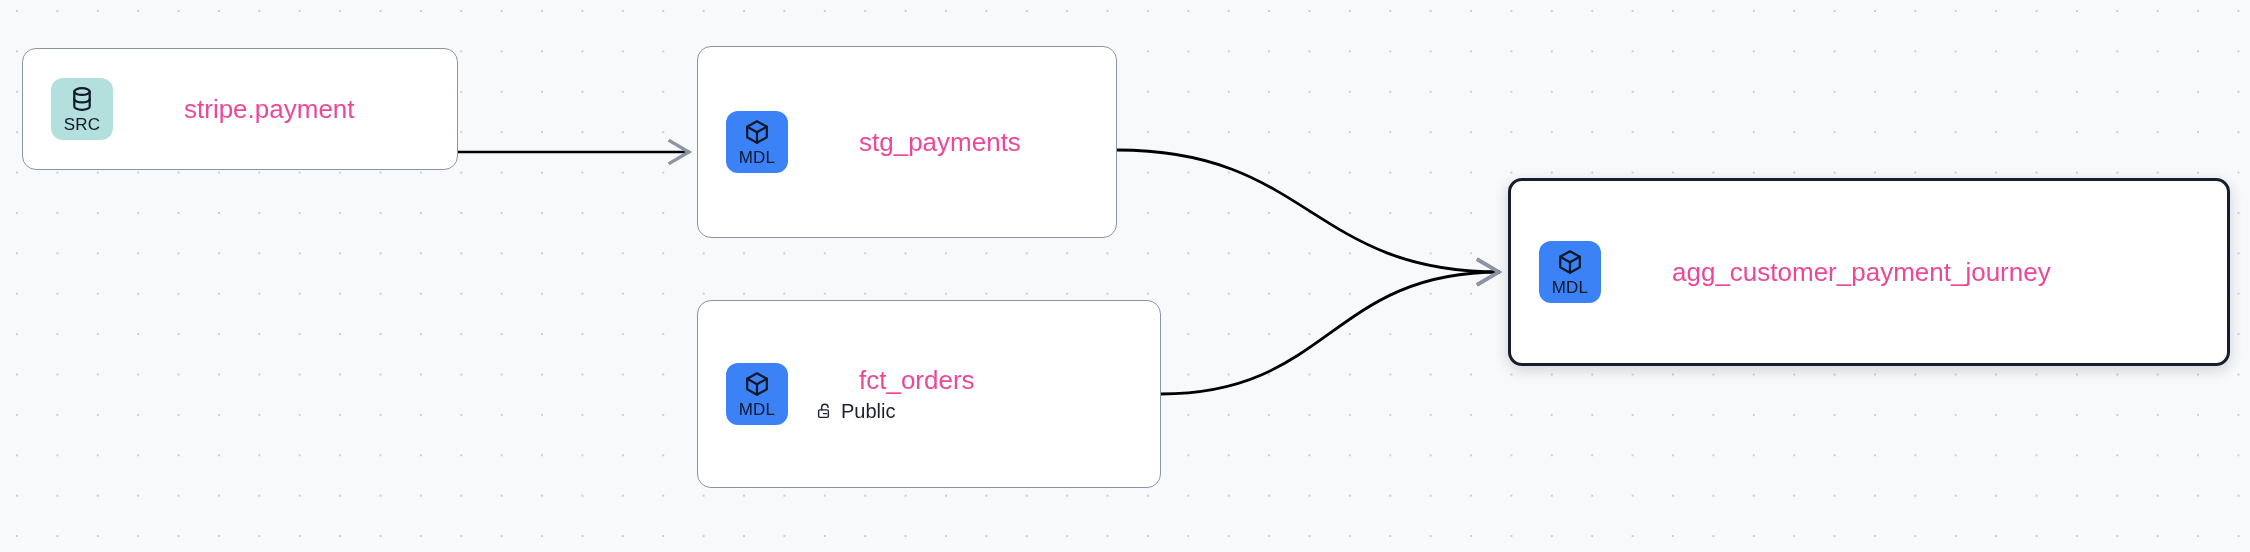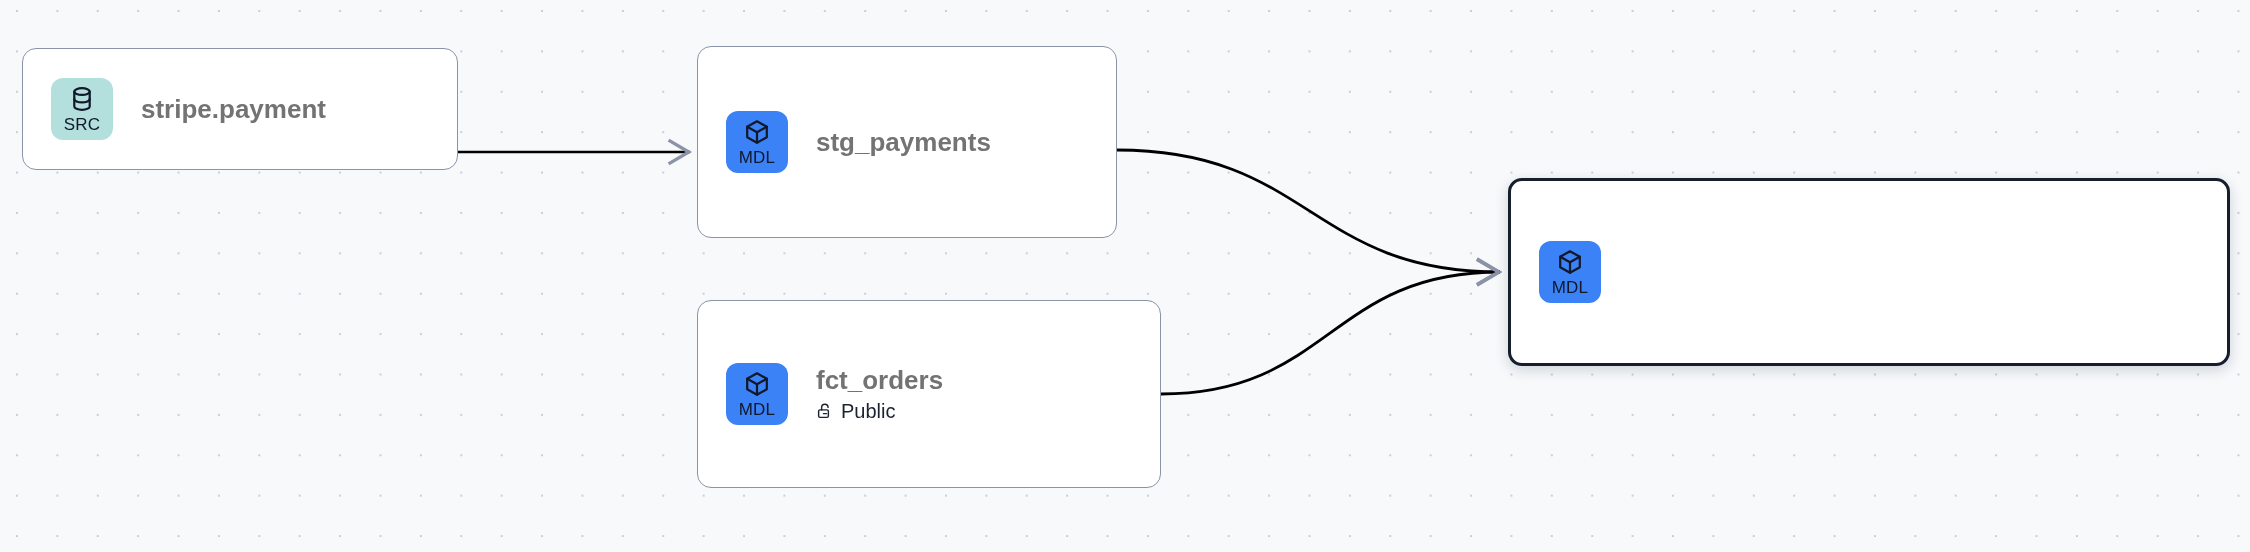--- a/index.html
+++ b/index.html
@@ -65,23 +65,24 @@
   .node-body {
     margin-left: 28px;
     display: flex;
     flex-direction: column;
     justify-content: center;
     min-width: 0;
   }
   .node-title {
     font-size: 26px;
     line-height: 1.18;
-    color: #737373;
+    color: #ec4899;
     white-space: nowrap;
-    font-weight: 700;
+    font-weight: 400;
+    margin-left: 43px;
   }
   .node-sub {
     display: flex;
     align-items: center;
     gap: 7px;
     font-size: 20px;
     line-height: 1.2;
     color: #1b2230;
     margin-top: 3px;
     white-space: nowrap;
@@ -168,15 +169,18 @@
     <div class="badge mdl">
       <span>
         <svg width="28" height="28" viewBox="0 0 24 24" fill="none" stroke="#10182a" stroke-width="1.9" stroke-linecap="round" stroke-linejoin="round">
           <path d="M20.4 7.5 L12 2.8 L3.6 7.5 v9 L12 21.2 l8.4 -4.7 z"></path>
           <path d="M3.6 7.5 L12 12.2 l8.4 -4.7"></path>
           <path d="M12 12.2 V21.2"></path>
         </svg>
       </span>
       <span class="badge-text">MDL</span>
     </div>
+    <div class="node-body">
+      <div class="node-title">agg_customer_payment_journey</div>
+    </div>
   </div>
 
 </div>
 
 </body></html>

